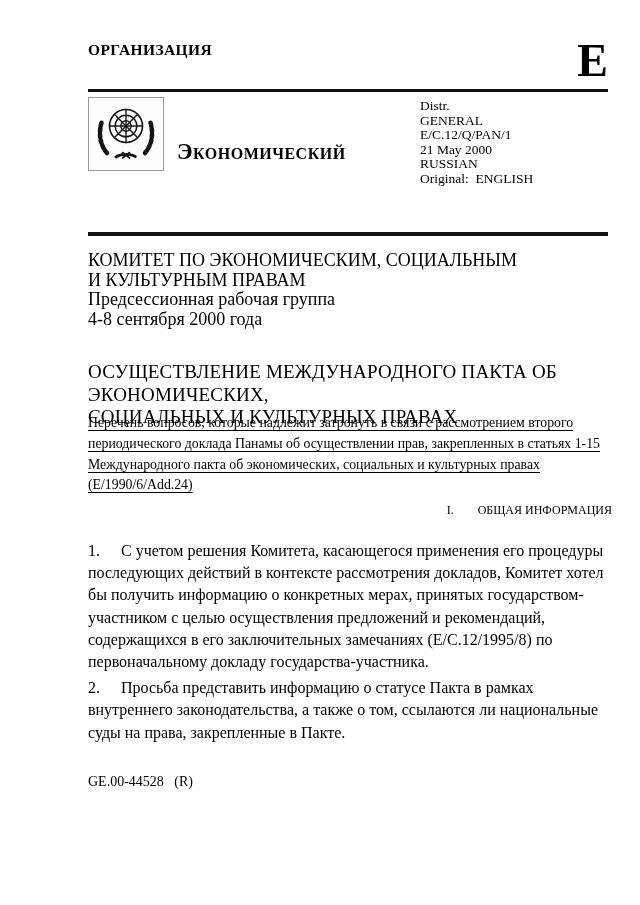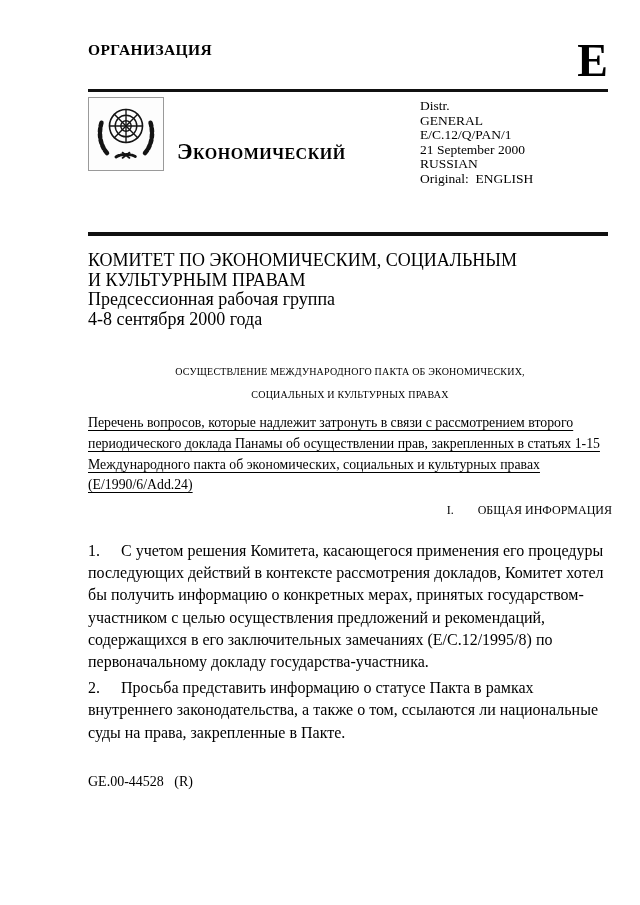--- a/index.html
+++ b/index.html
@@ -45,21 +45,21 @@
   .distr-block .gap { margin-top: 0; }
   .pre { white-space: pre; }
   
   .committee {
     position: absolute; left: 88px; top: 251px;
     font-size: 18px; line-height: 19.5px;
   }
   
   .doc-title {
     position: absolute; left: 88px; top: 361px; width: 524px;
-    text-align: center; font-size: 10px; line-height: 22.5px;
+    font-size: 19px; line-height: 22.5px;
     letter-spacing: 0.2px;
   }
   .doc-subtitle {
     position: absolute; left: 88px; top: 413px; width: 524px;
     font-size: 13.8px; line-height: 20.8px;
     text-decoration: underline; text-underline-offset: 3px;
   }
   .doc-subtitle .ref { display: block; }
   .section-heading {
     position: absolute; left: 88px; top: 503px; width: 524px;
@@ -111,21 +111,21 @@
   </div>
 
   <div class="council-name">
     <div>Экономический</div>
   </div>
 
   <div class="distr-block">
     <div>Distr.</div>
     <div>GENERAL</div>
     <div class="gap">E/C.12/Q/PAN/1</div>
-    <div>21 September 2000</div>
+    <div>21 May 2000</div>
     <div class="gap">RUSSIAN</div>
     <div class="pre">Original:  ENGLISH</div>
   </div>
 
   <div class="rule rule-thick"></div>
 
   <div class="committee">
     <div>КОМИТЕТ ПО ЭКОНОМИЧЕСКИМ, СОЦИАЛЬНЫМ</div>
     <div>И КУЛЬТУРНЫМ ПРАВАМ</div>
     <div>Предсессионная рабочая группа</div>

